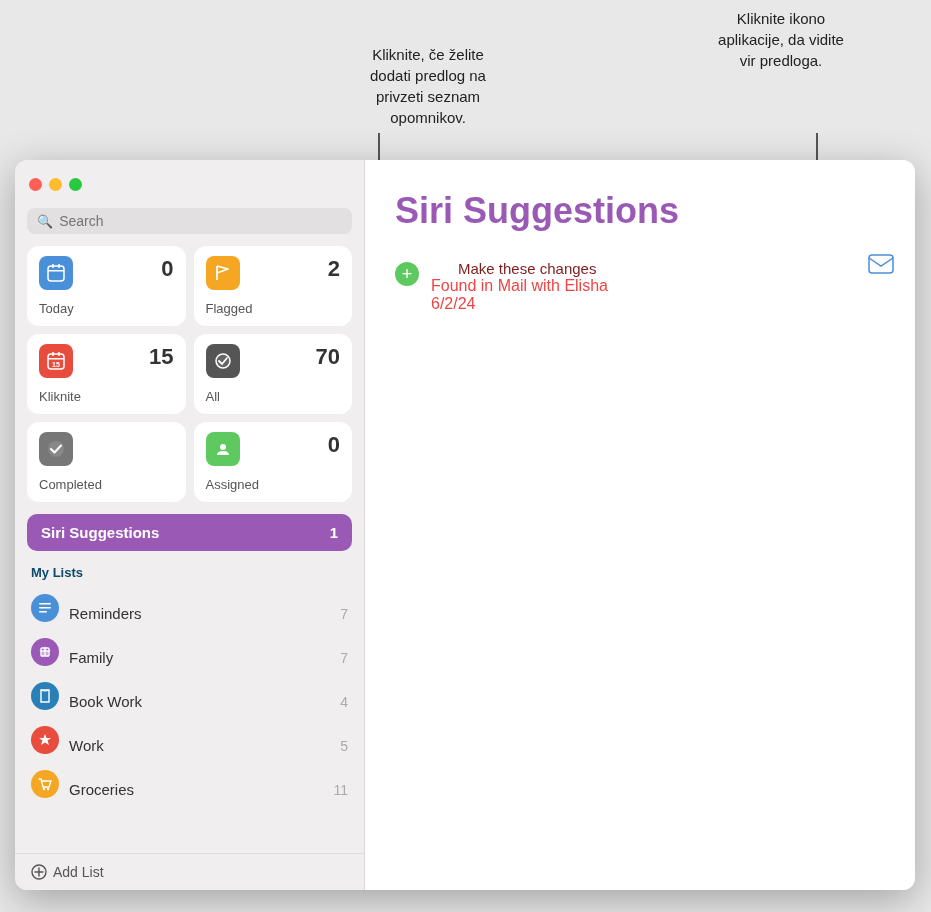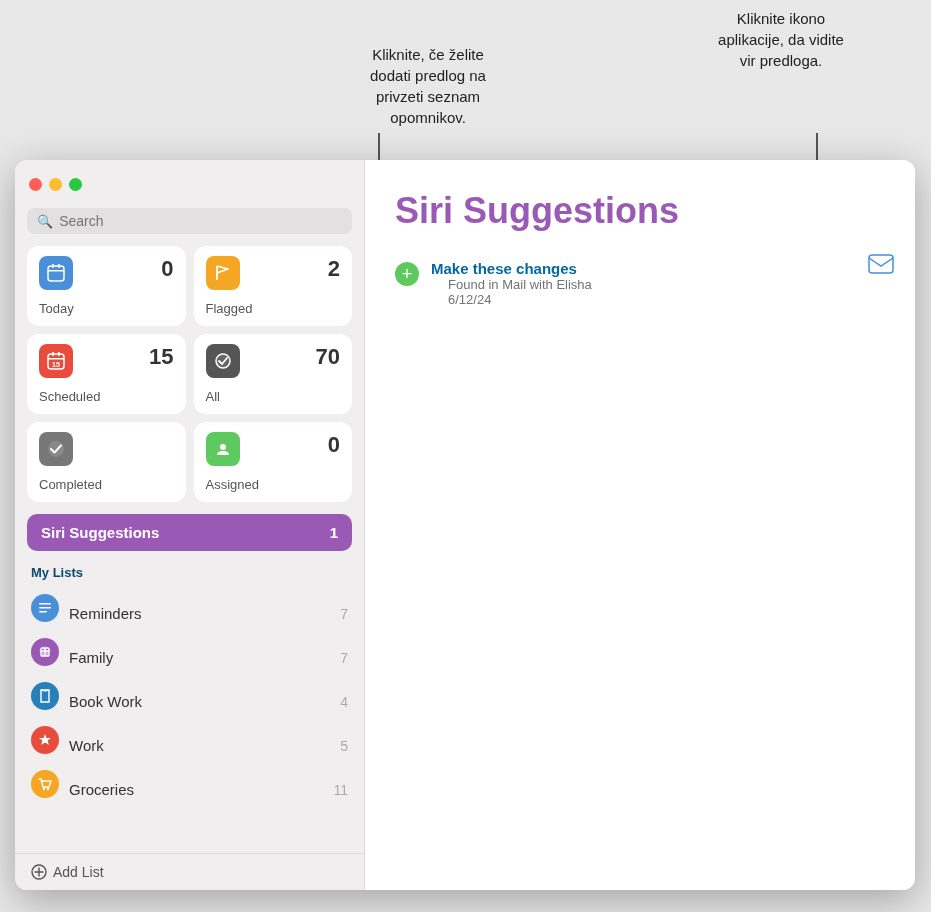--- a/index.html
+++ b/index.html
@@ -318,28 +318,28 @@
       line-height: 1;
       font-weight: 300;
     }
 
     .suggestion-text {
       flex: 1;
     }
 
     .suggestion-title {
       font-size: 15px;
-      color: #0369a1;
-      font-weight: 700;
+      color: #7f1d1d;
+      font-weight: 400;
+      margin-left: 27px;
     }
 
     .suggestion-sub {
-      font-size: 13px;
-      color: #737373;
-      margin-left: 17px;
+      font-size: 16px;
+      color: #ef4444;
     }
 
     .mail-icon-btn {
       position: absolute;
       top: 95px;
       right: 20px;
       width: 28px;
       height: 22px;
       display: flex;
       align-items: center;
@@ -446,21 +446,21 @@
             <svg width="20" height="20" viewBox="0 0 20 20" fill="white">
               <rect x="2" y="3" width="16" height="15" rx="3" fill="none" stroke="white" stroke-width="1.5"></rect>
               <rect x="6" y="1" width="2" height="4" rx="1" fill="white"></rect>
               <rect x="12" y="1" width="2" height="4" rx="1" fill="white"></rect>
               <rect x="2" y="7" width="16" height="1.5" fill="white"></rect>
               <text x="10" y="16" text-anchor="middle" font-size="7" fill="white" font-weight="bold">15</text>
             </svg>
           </div>
           <span class="smart-tile-count">15</span>
         </div>
-        <div class="smart-tile-label">Scheduled</div>
+        <div class="smart-tile-label">Kliknite</div>
       </div>
 
       <div class="smart-tile">
         <div class="smart-tile-top">
           <div class="tile-icon tile-all">
             <svg width="18" height="18" viewBox="0 0 18 18" fill="white">
               <circle cx="9" cy="9" r="7" fill="#666" stroke="white" stroke-width="1.5"></circle>
               <path d="M5 9 L8 12 L13 6" stroke="white" stroke-width="1.8" fill="none" stroke-linecap="round"></path>
             </svg>
           </div>
@@ -581,21 +581,21 @@
 
     <h1 class="page-title">Siri Suggestions</h1>
 
     <div class="suggestion-item">
       <button class="add-btn">
         <span class="add-btn-icon">+</span>
       </button>
       <div class="suggestion-text">
         <div class="suggestion-title">Make these changes</div>
         <div class="suggestion-sub">Found in Mail with Elisha</div>
-        <div class="suggestion-sub">6/12/24</div>
+        <div class="suggestion-sub">6/2/24</div>
       </div>
     </div>
 
     <div class="mail-icon-btn">
       <span class="mail-icon-svg">
         <svg width="26" height="20" viewBox="0 0 26 20">
           <rect x="1" y="1" width="24" height="18" rx="3" fill="none" stroke="#4a90d9" stroke-width="1.5"></rect>
           <path d="M1 4 L13 12 L25 4" stroke="#4a90d9" stroke-width="1.5" fill="none"></path>
         </svg>
       </span>

